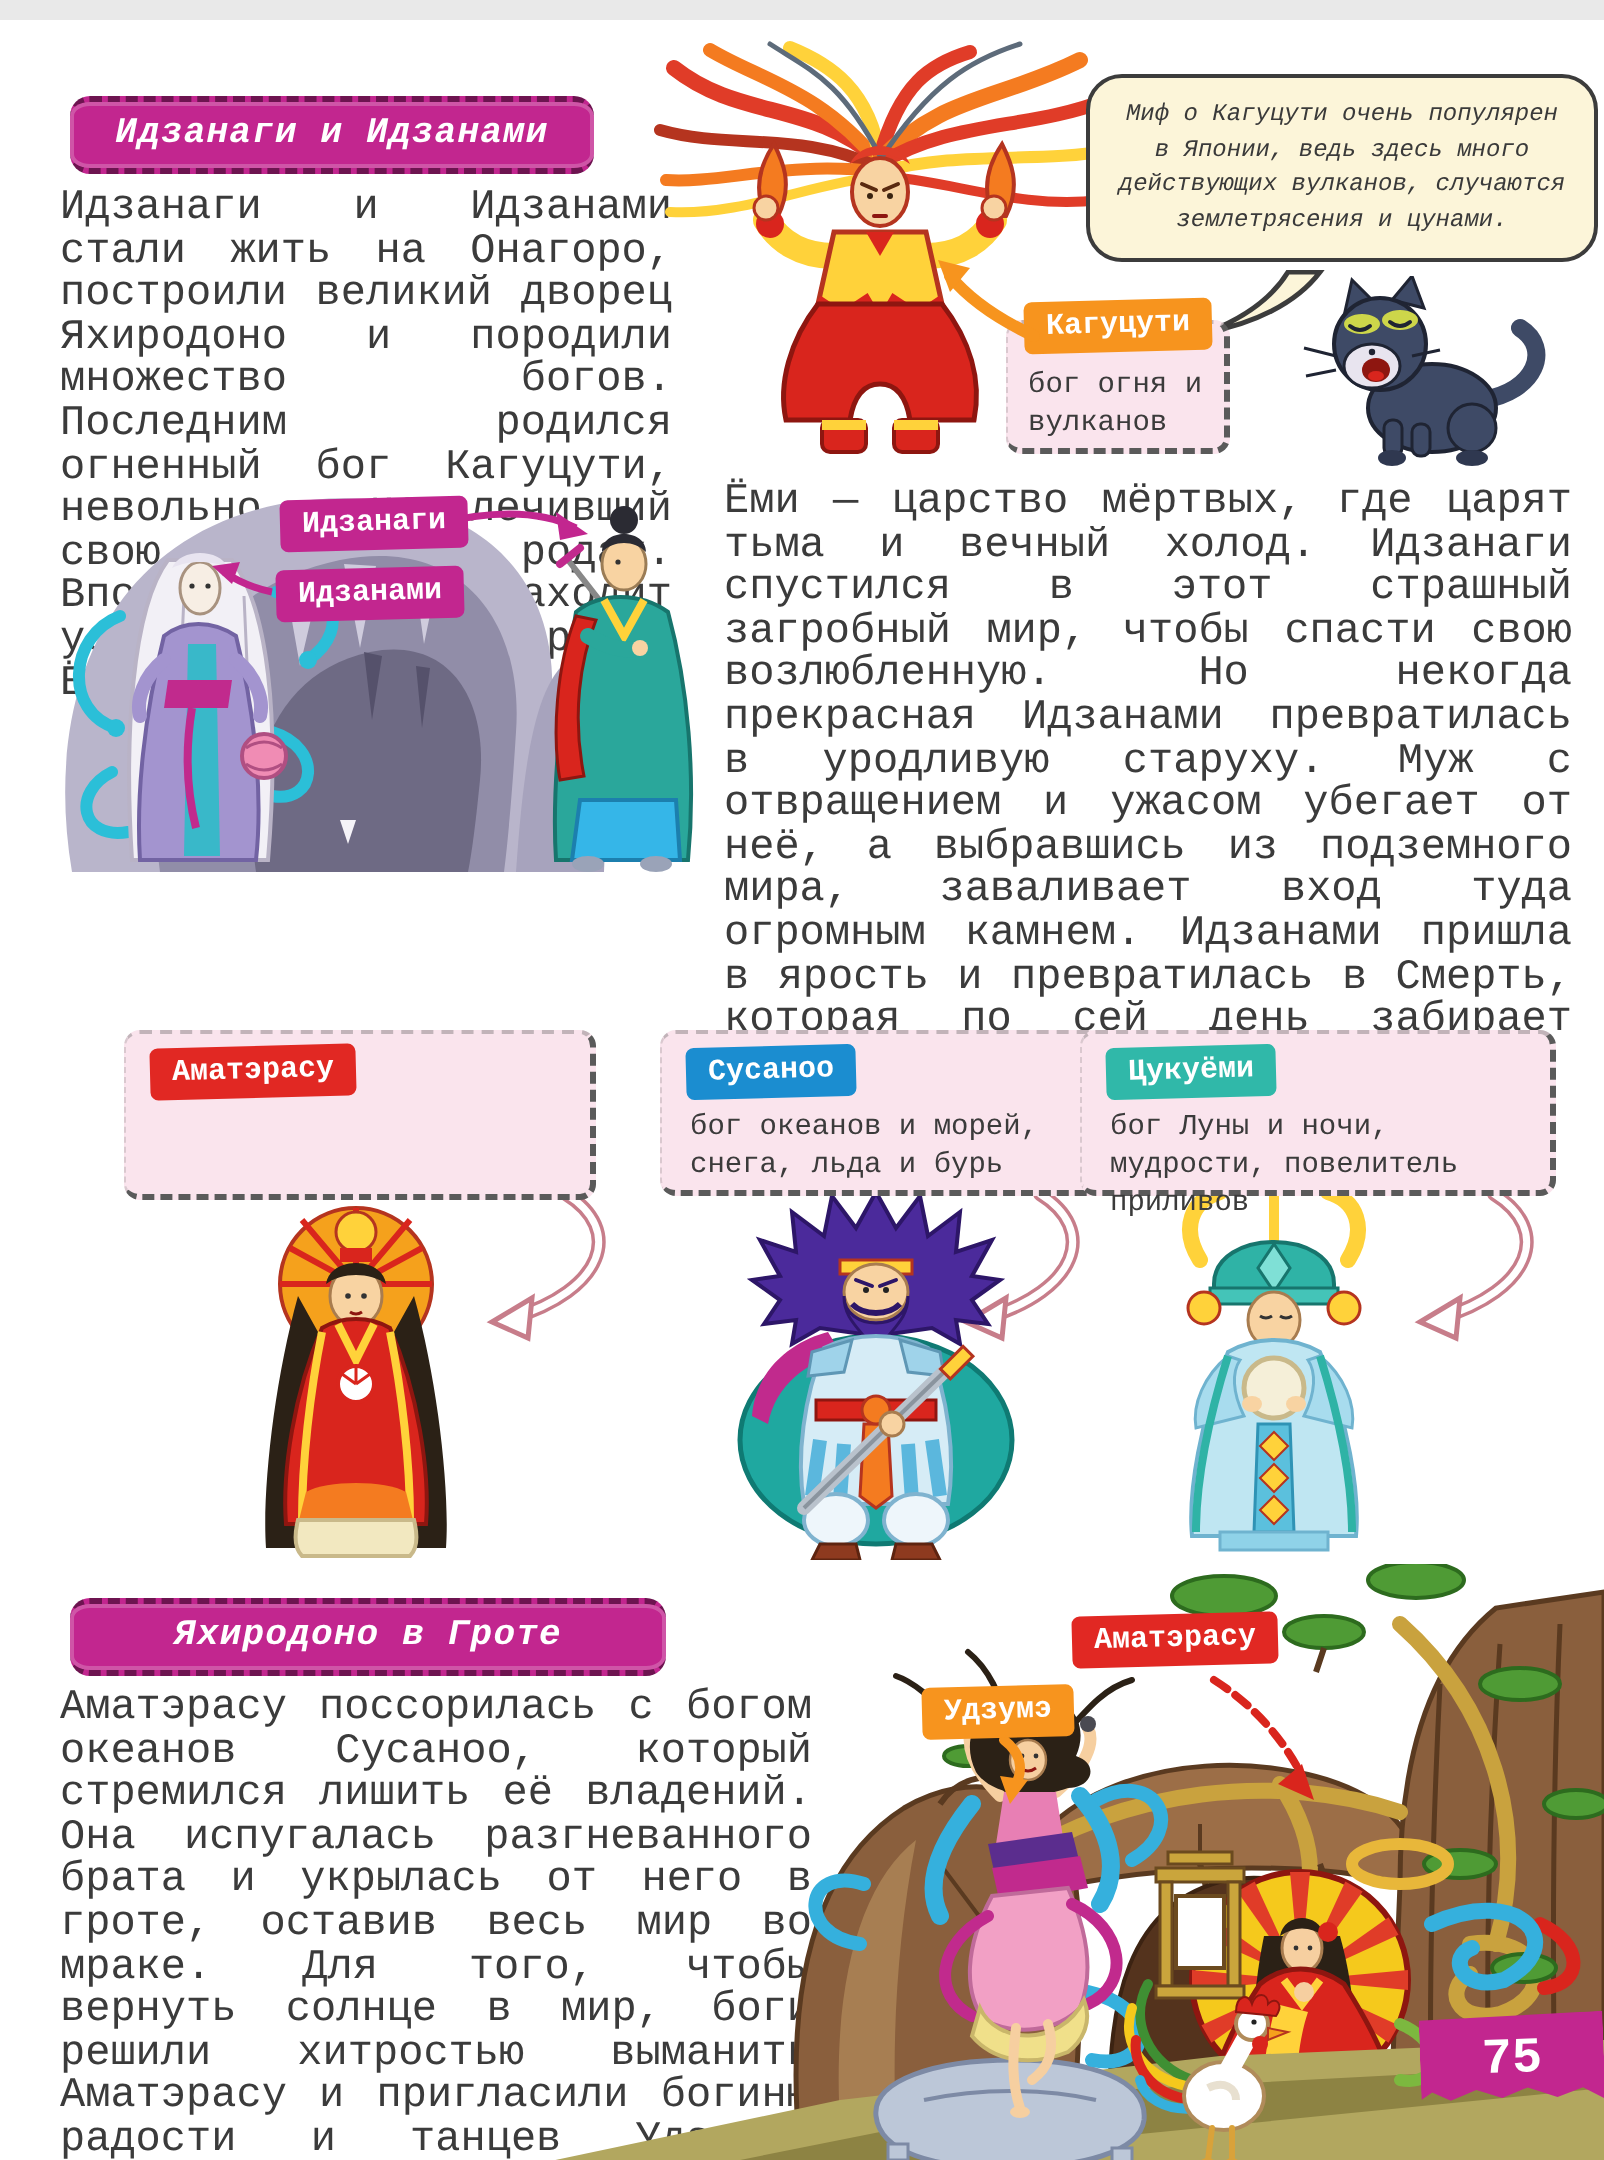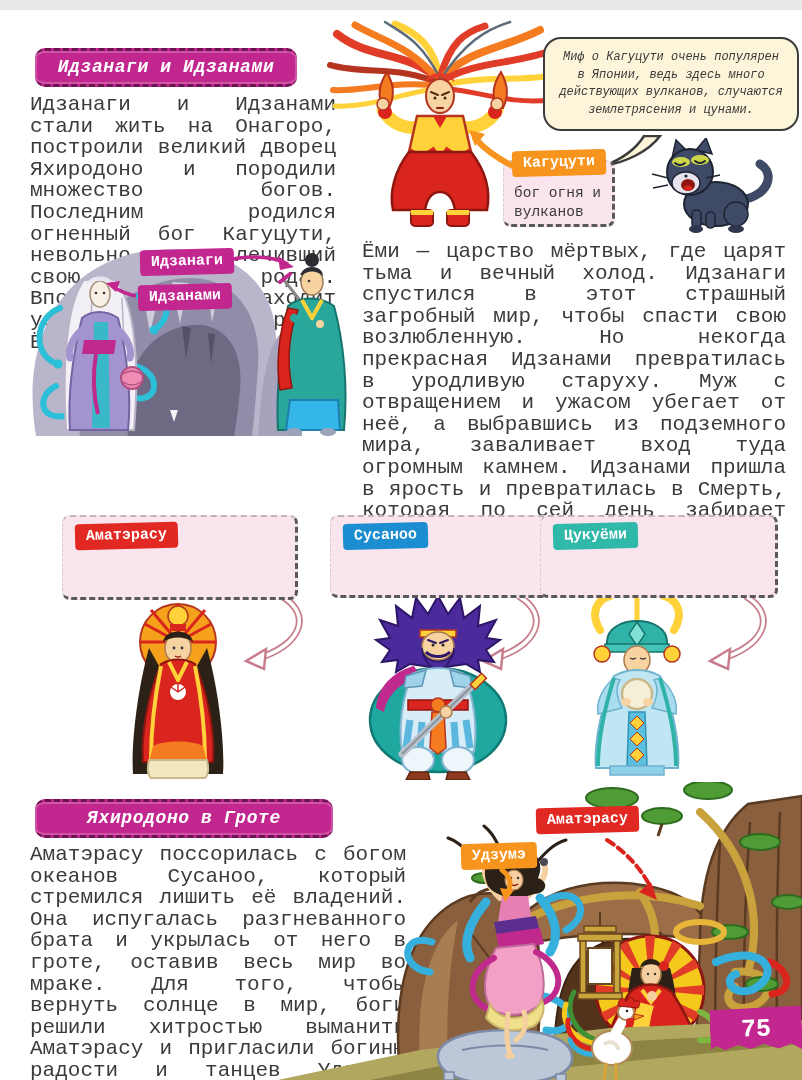--- a/index.html
+++ b/index.html
@@ -174,23 +174,25 @@
   <span class="chip chip-magenta chip-abs" style="left:138px;top:274px;">Идзанами</span>
 
   <p class="para" style="left:362px;top:231px;width:424px;">Ёми — царство мёртвых, где царят тьма и вечный холод. Идзанаги спустился в этот страшный загробный мир, чтобы спасти свою возлюбленную. Но некогда прекрасная Идзанами превратилась в уродливую старуху. Муж с отвращением и ужасом убегает от неё, а выбравшись из подземного мира, заваливает вход туда огромным камнем. Идзанами пришла в ярость и превратилась в Смерть, которая по сей день забирает жизни людей.</p>
 
 
   <div class="pinkbox card" style="left:62px;top:505px;width:232px;height:80px;">
     <span class="chip chip-red">Аматэрасу</span>
   </div>
   <div class="pinkbox card" style="left:330px;top:505px;width:218px;height:78px;">
     <span class="chip chip-blue">Сусаноо</span>
+    <div class="boxtext">бог океанов и морей, снега, льда и бурь</div>
   </div>
   <div class="pinkbox card" style="left:540px;top:505px;width:234px;height:78px;">
     <span class="chip chip-teal">Цукуёми</span>
+    <div class="boxtext">бог Луны и ночи, мудрости, повелитель приливов</div>
   </div>
 
   <svg class="svg-abs" style="left:228px;top:583px;" width="80" height="80" viewBox="0 0 80 80">
     <path d="M55,4 C84,22 74,52 28,66" stroke="#c77d8a" stroke-width="7" fill="none" stroke-linecap="round"></path>
     <path d="M55,4 C84,22 74,52 28,66" stroke="#ffffff" stroke-width="3.5" fill="none" stroke-linecap="round"></path>
     <polygon points="18,68 38,56 36,76" fill="#fff" stroke="#c77d8a" stroke-width="2.5"></polygon>
   </svg>
   <svg class="svg-abs" style="left:465px;top:583px;" width="80" height="80" viewBox="0 0 80 80">
     <path d="M55,4 C84,22 74,52 28,66" stroke="#c77d8a" stroke-width="7" fill="none" stroke-linecap="round"></path>
     <path d="M55,4 C84,22 74,52 28,66" stroke="#ffffff" stroke-width="3.5" fill="none" stroke-linecap="round"></path>

